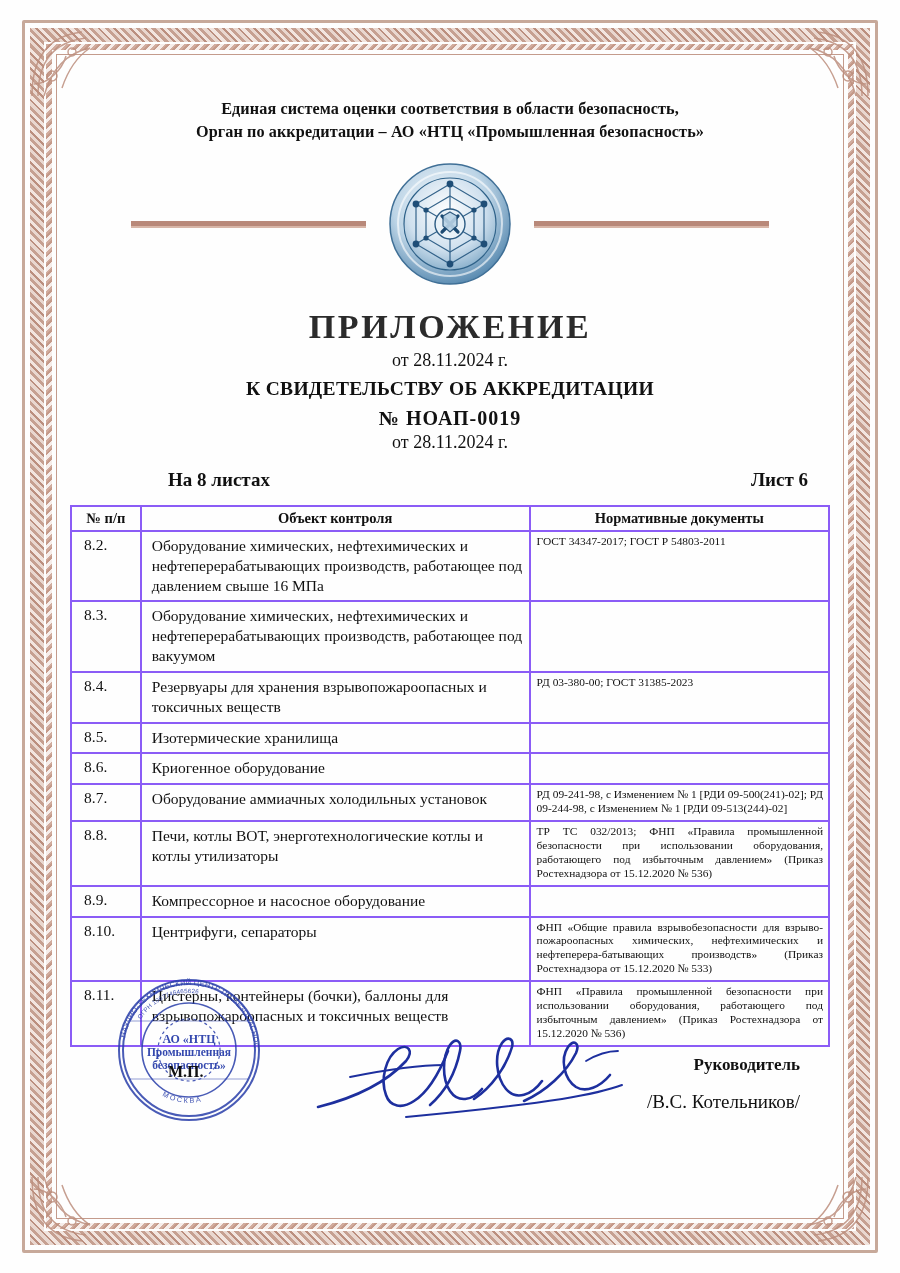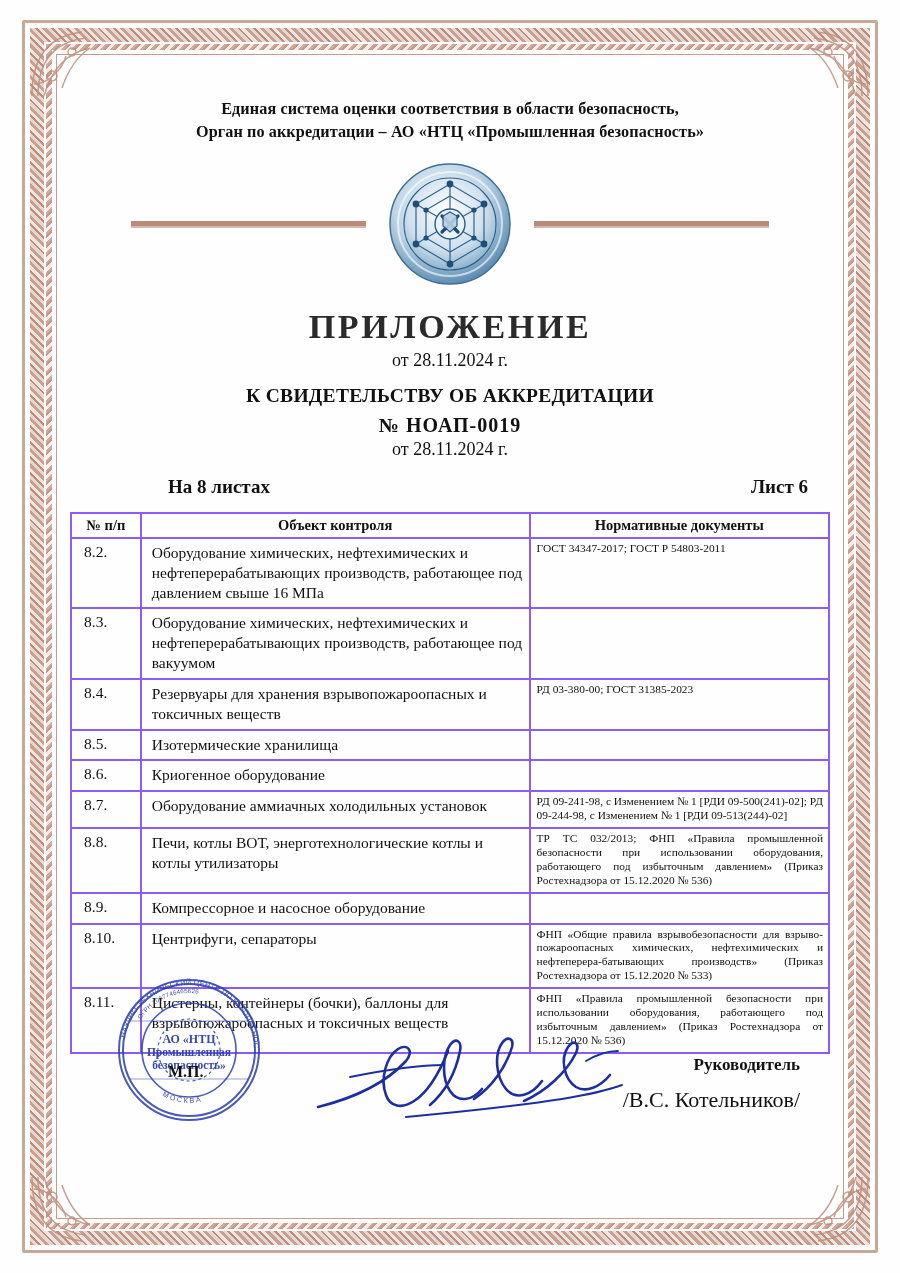--- a/index.html
+++ b/index.html
@@ -94,21 +94,21 @@
   .rule.right { margin-left: 22px; }
   .emblem { width: 124px; height: 124px; flex: 0 0 auto; }
 
   
   .title-block { text-align: center; margin-top: 22px; }
   .t-prilozhenie {
     font-size: 34px; font-weight: bold; letter-spacing: 2.6px;
     color: #2b2b2b;
   }
   .t-date1 { font-size: 18px; margin-top: 4px; }
-  .t-svid { font-size: 19.5px; font-weight: bold; margin-top: 14px; letter-spacing: .3px; }
+  .t-svid { font-size: 19.5px; font-weight: bold; margin-top: 7px; letter-spacing: .3px; }
   .t-number { font-size: 20px; font-weight: bold; margin-top: 7px; letter-spacing: 1px; }
   .t-date2 { font-size: 18px; margin-top: 2px; }
 
   .sheets-row {
     display: flex; justify-content: space-between;
     align-items: flex-end;
     font-size: 19px; font-weight: bold;
     margin-top: 16px;
     padding: 0 22px 0 98px;
   }
@@ -171,21 +171,21 @@
   .sign-svg {
     position: absolute; left: 240px; bottom: 70px;
     width: 320px; height: 110px;
   }
   .ruk {
     position: absolute; right: 30px; bottom: 126px;
     font-size: 17px; font-weight: bold;
   }
   .name {
     position: absolute; right: 30px; bottom: 88px;
-    font-size: 22px;
+    font-size: 19px;
   }
 </style>
 </head>
 <body>
 
 <div class="page">
 
   <div class="border-outer"></div>
   <div class="border-band"></div>
   <div class="border-band2"></div>

